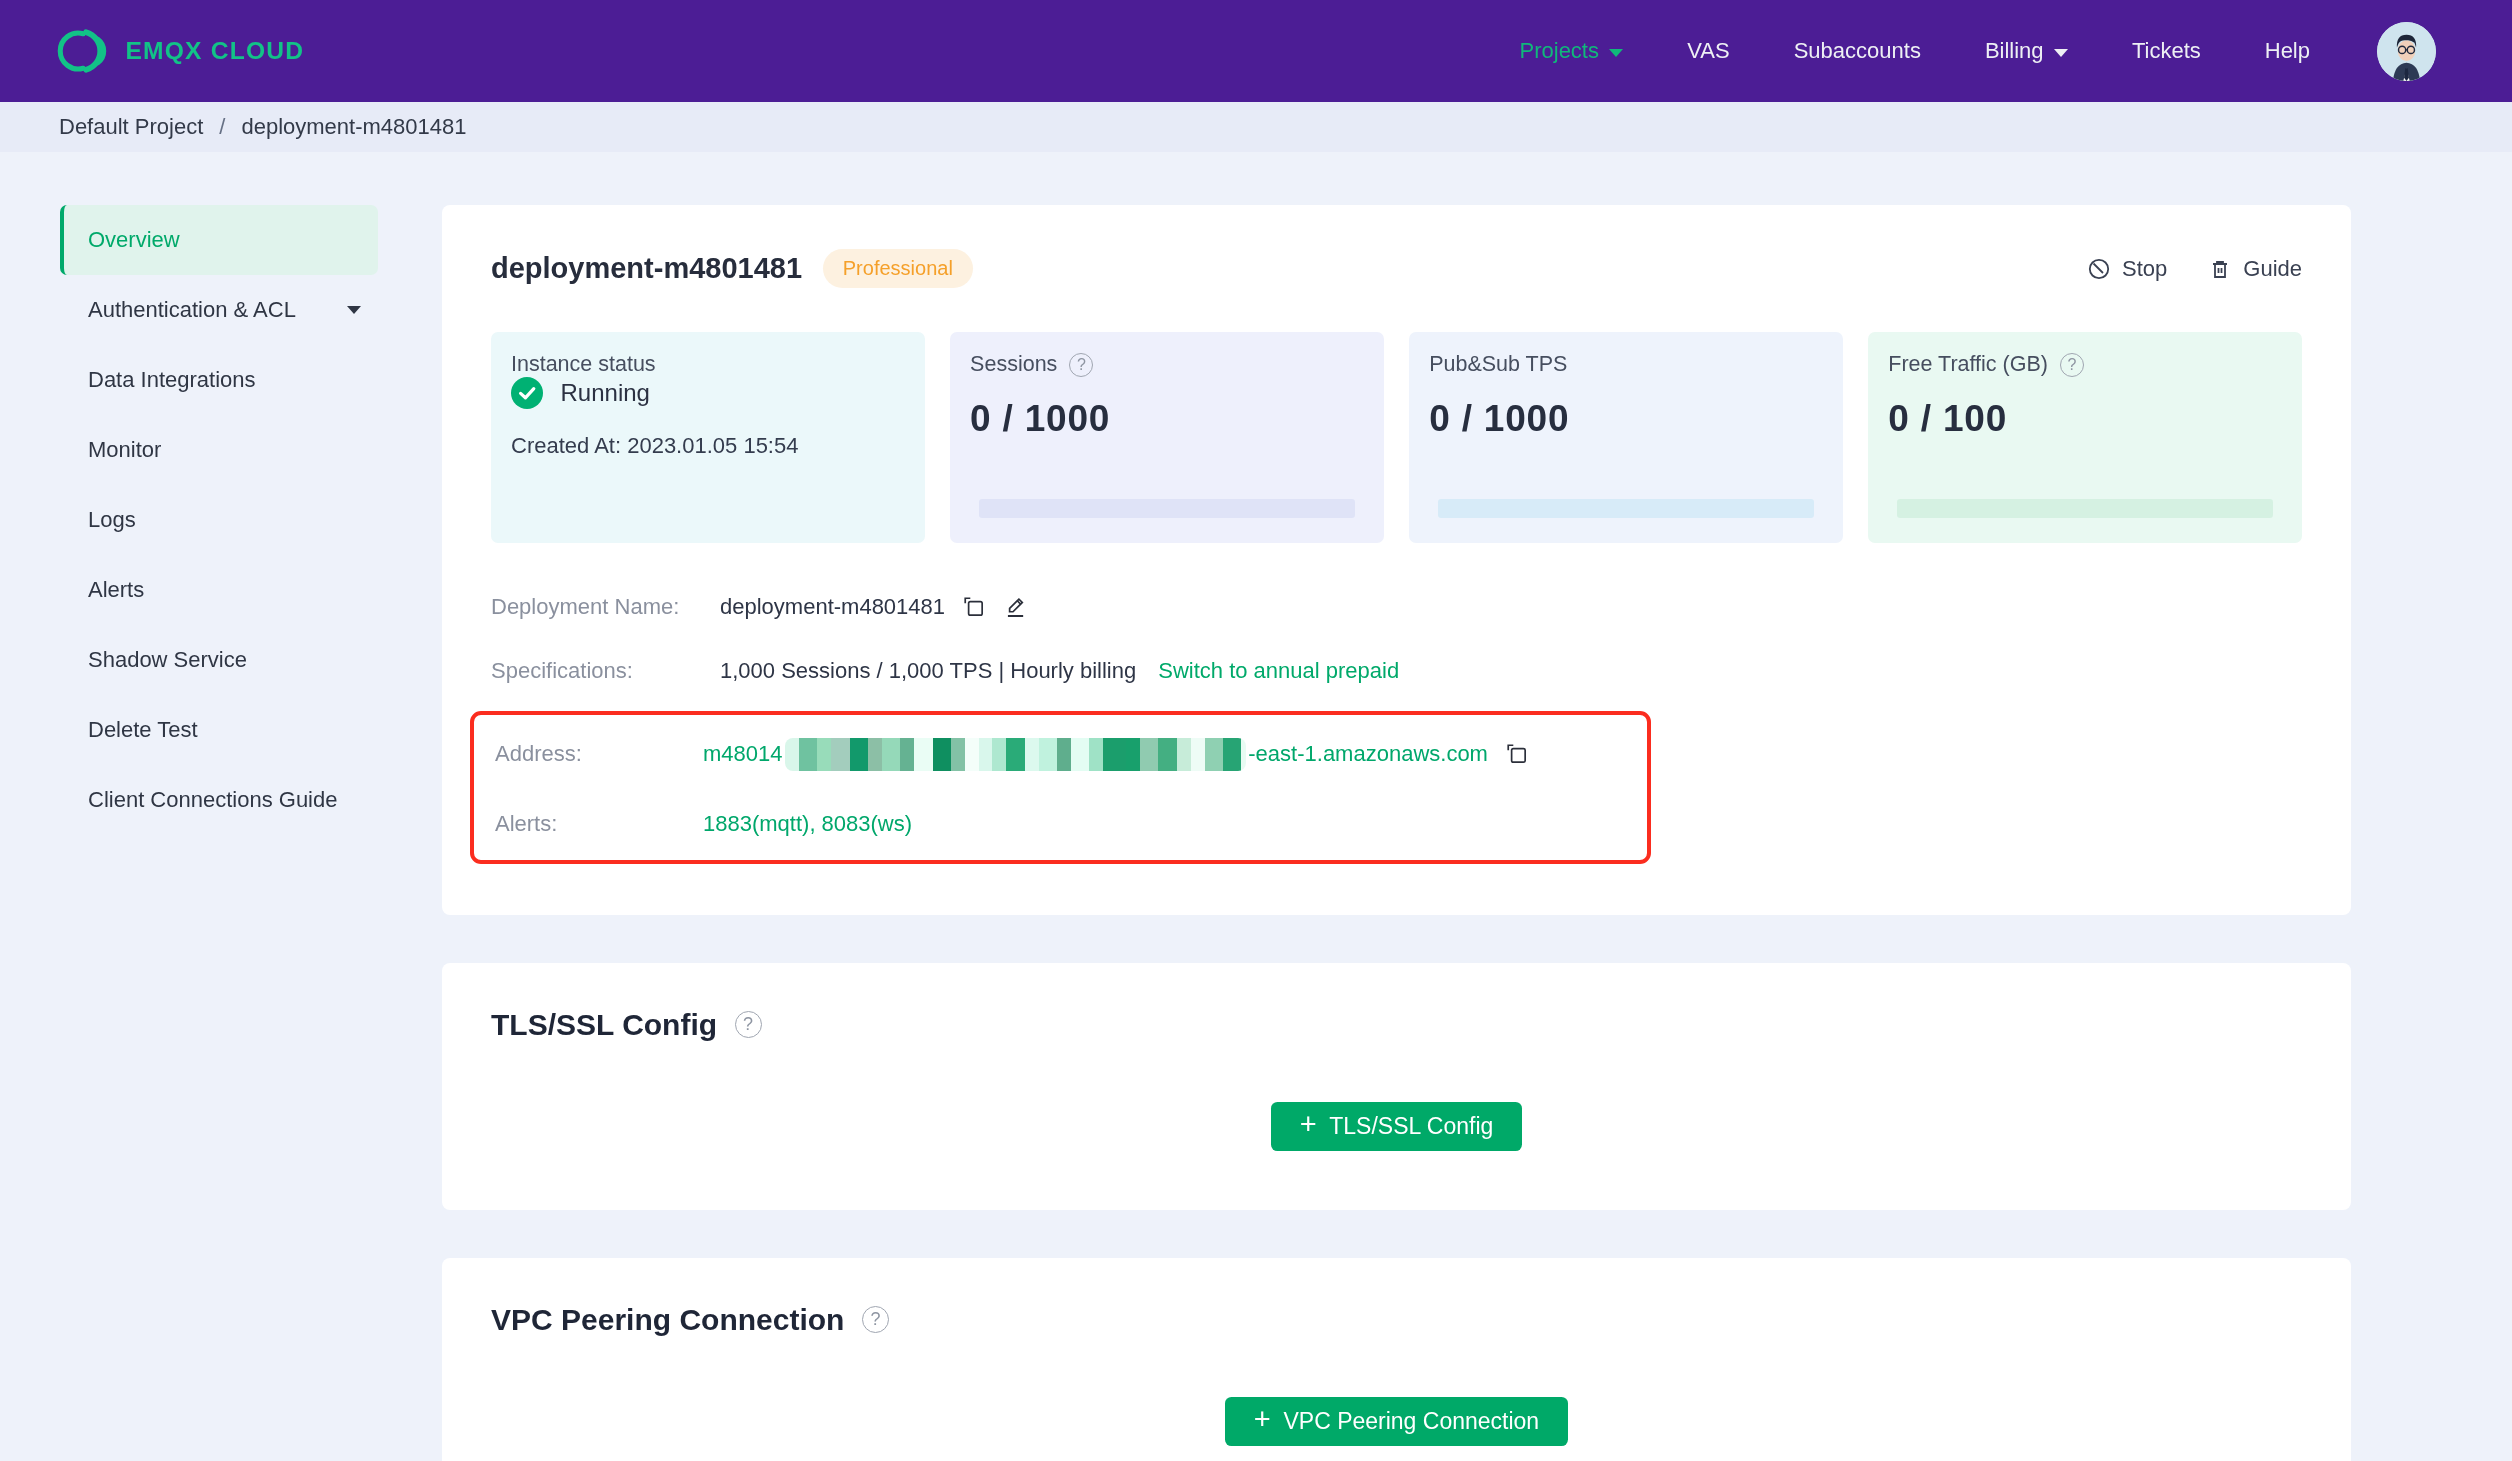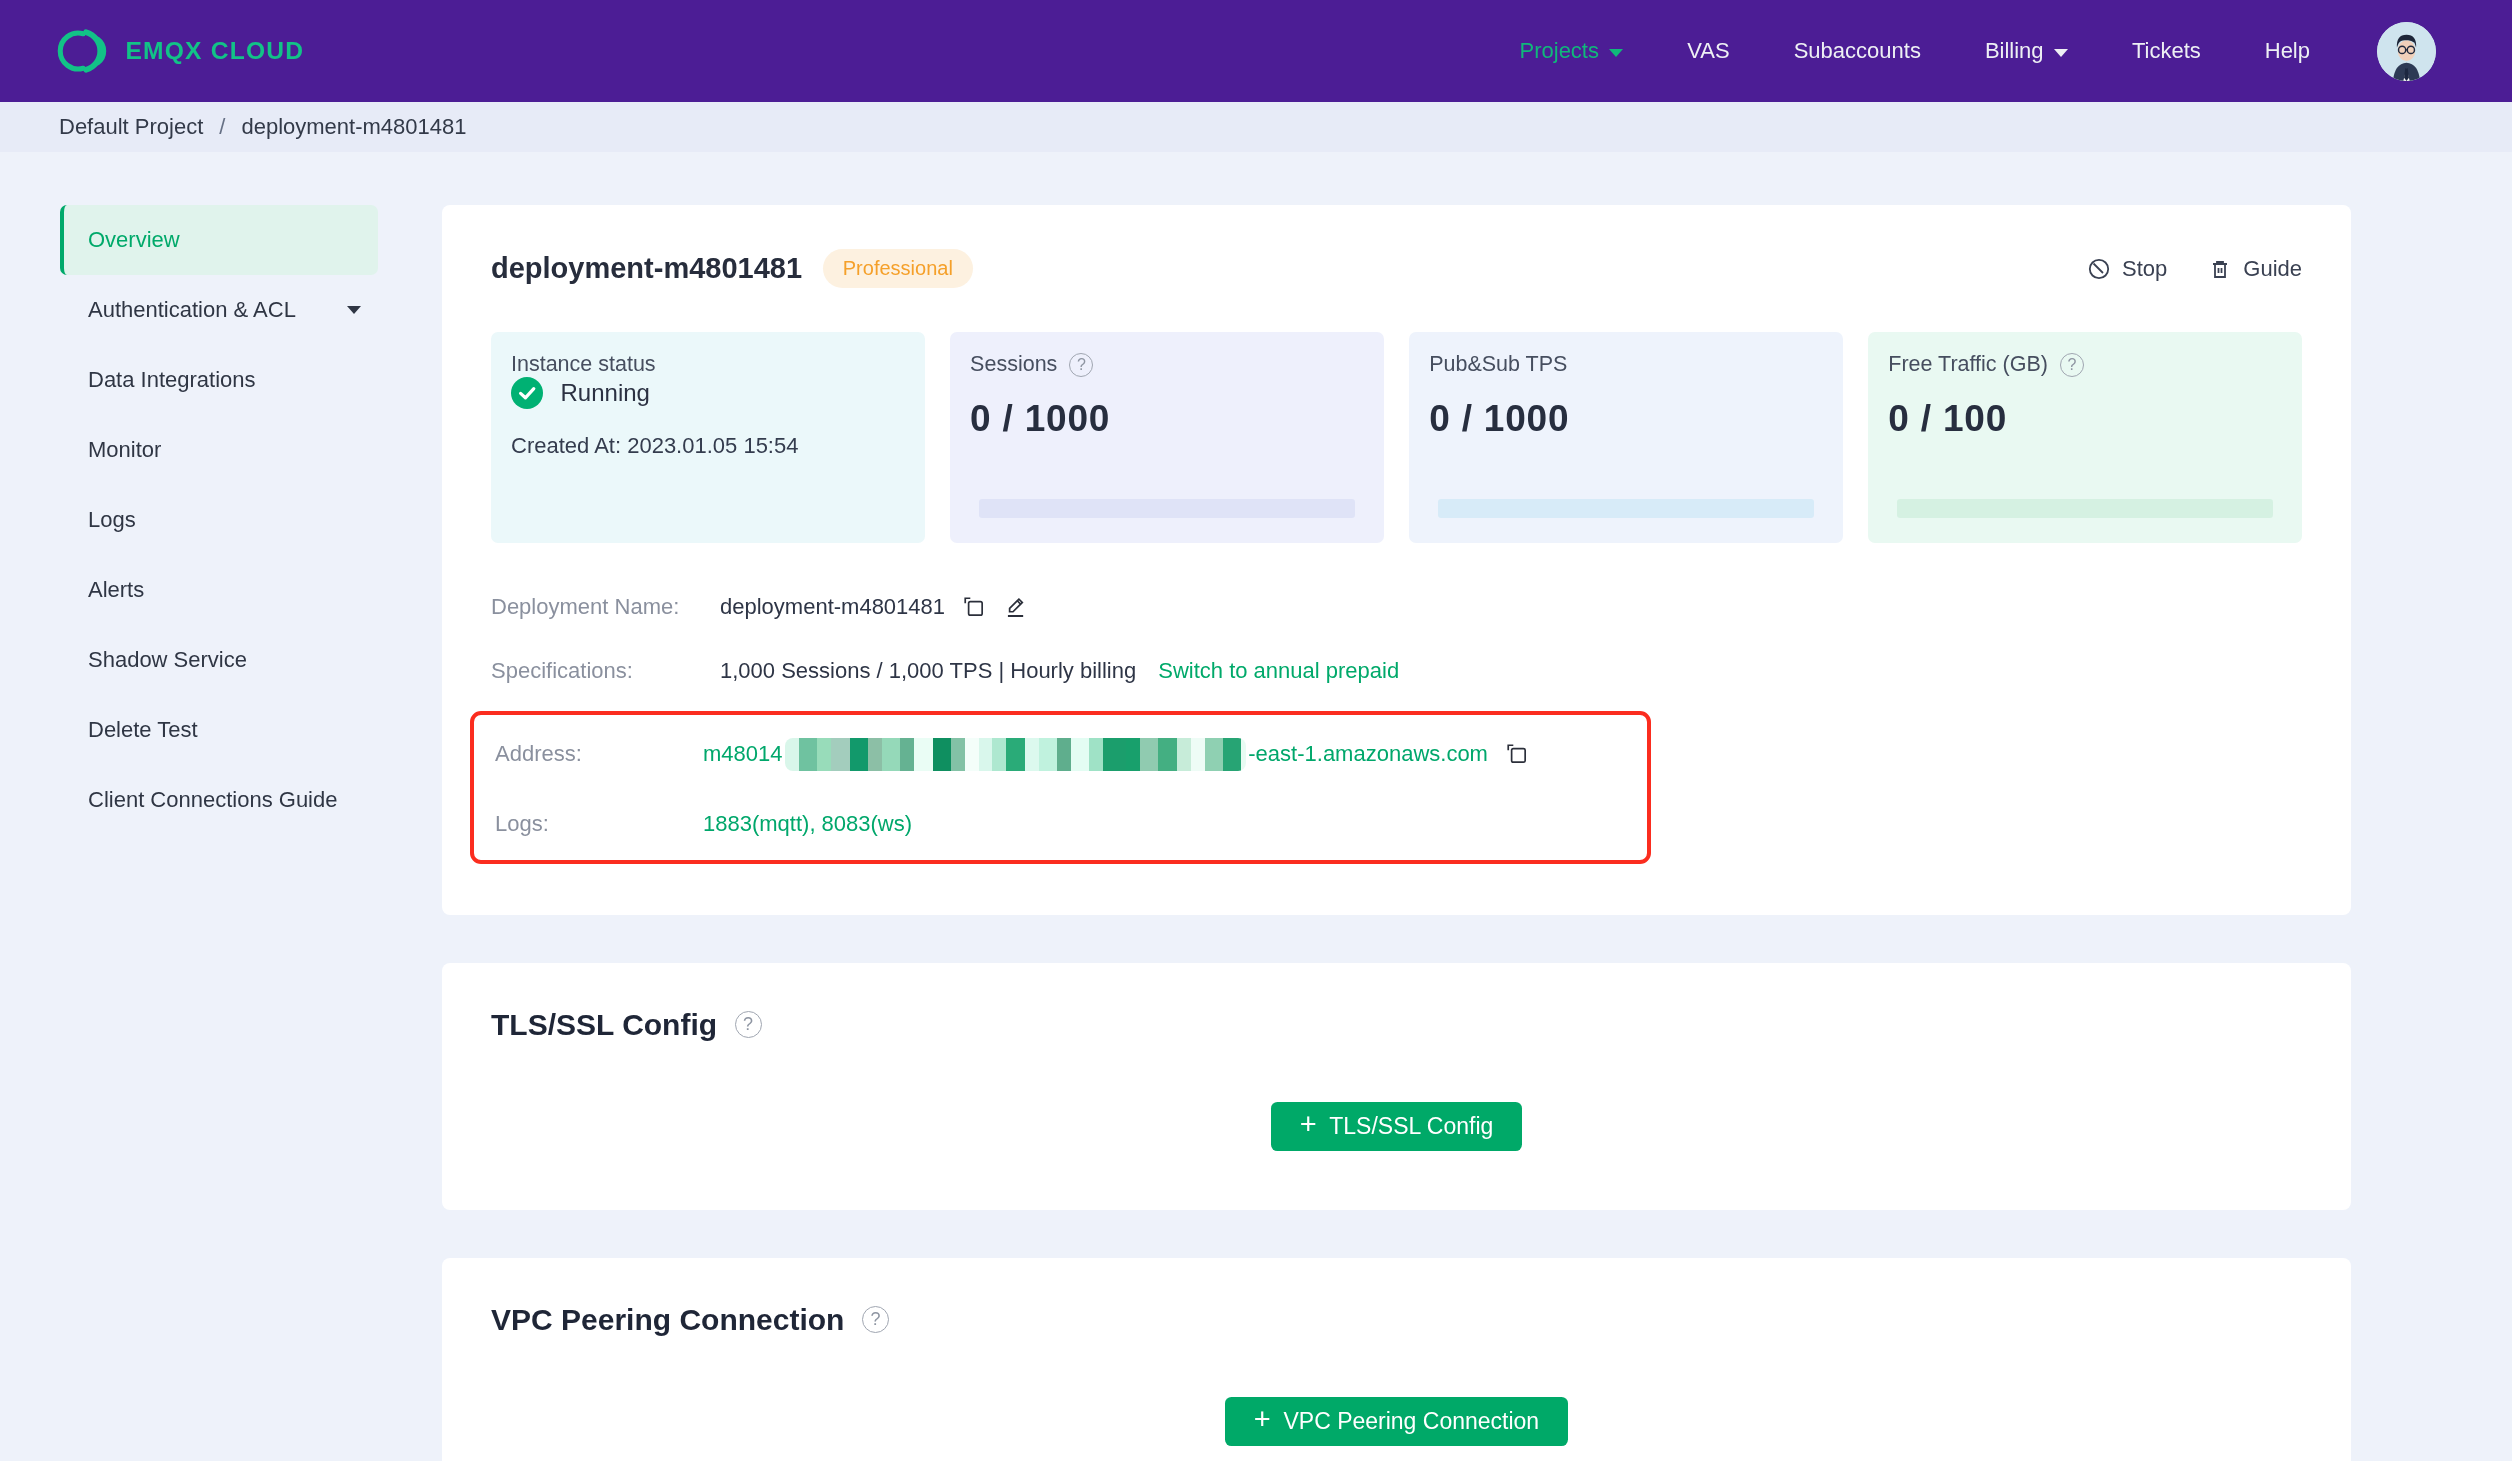--- a/index.html
+++ b/index.html
@@ -297,21 +297,21 @@
               <span>-east-1.amazonaws.com</span>
               <span class="icon-btn">
                 <svg width="25.4" height="25.4" viewBox="0 0 30 30" fill="none" stroke="#2b2f3a" stroke-width="2">
                   <path d="M5 11 V5 H11"></path>
                   <rect x="9" y="9" width="16" height="16" rx="2"></rect>
                 </svg>
               </span>
             </span>
           </div>
           <div class="detail-row">
-            <span class="detail-label" style="width:208px;">Logs:</span>
+            <span class="detail-label" style="width:208px;">Alerts:</span>
             <span class="detail-value green">1883(mqtt), 8083(ws)</span>
           </div>
         </div>
       </div>
     </div>
 
     <div class="card section-card">
       <div class="section-title-row">
         <span class="section-title">TLS/SSL Config</span>
         <span class="help-icon"></span>

